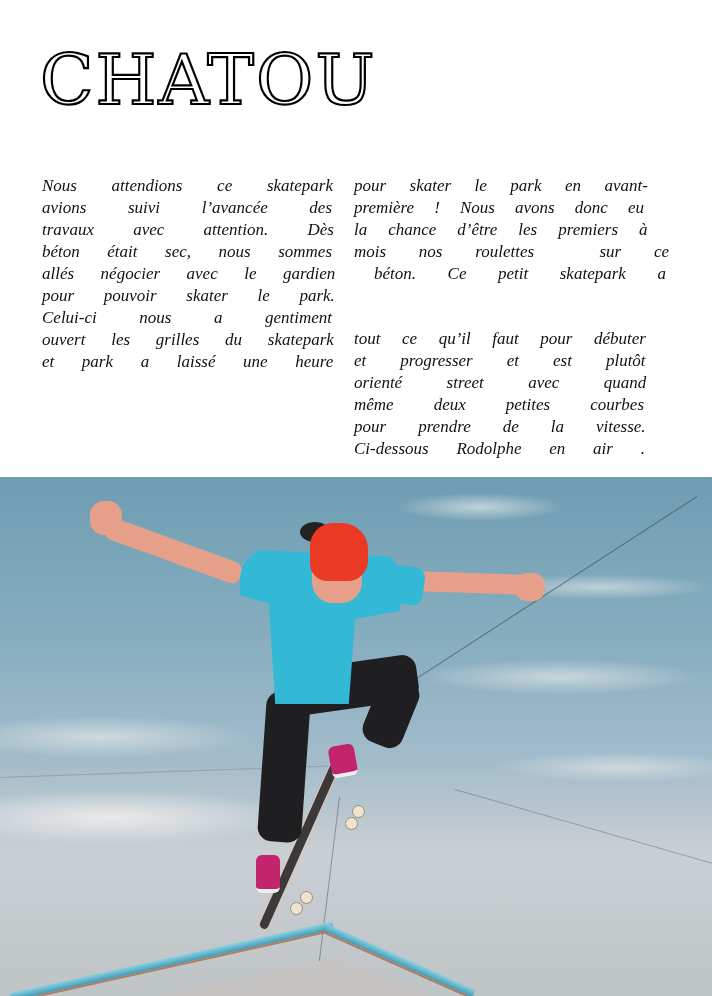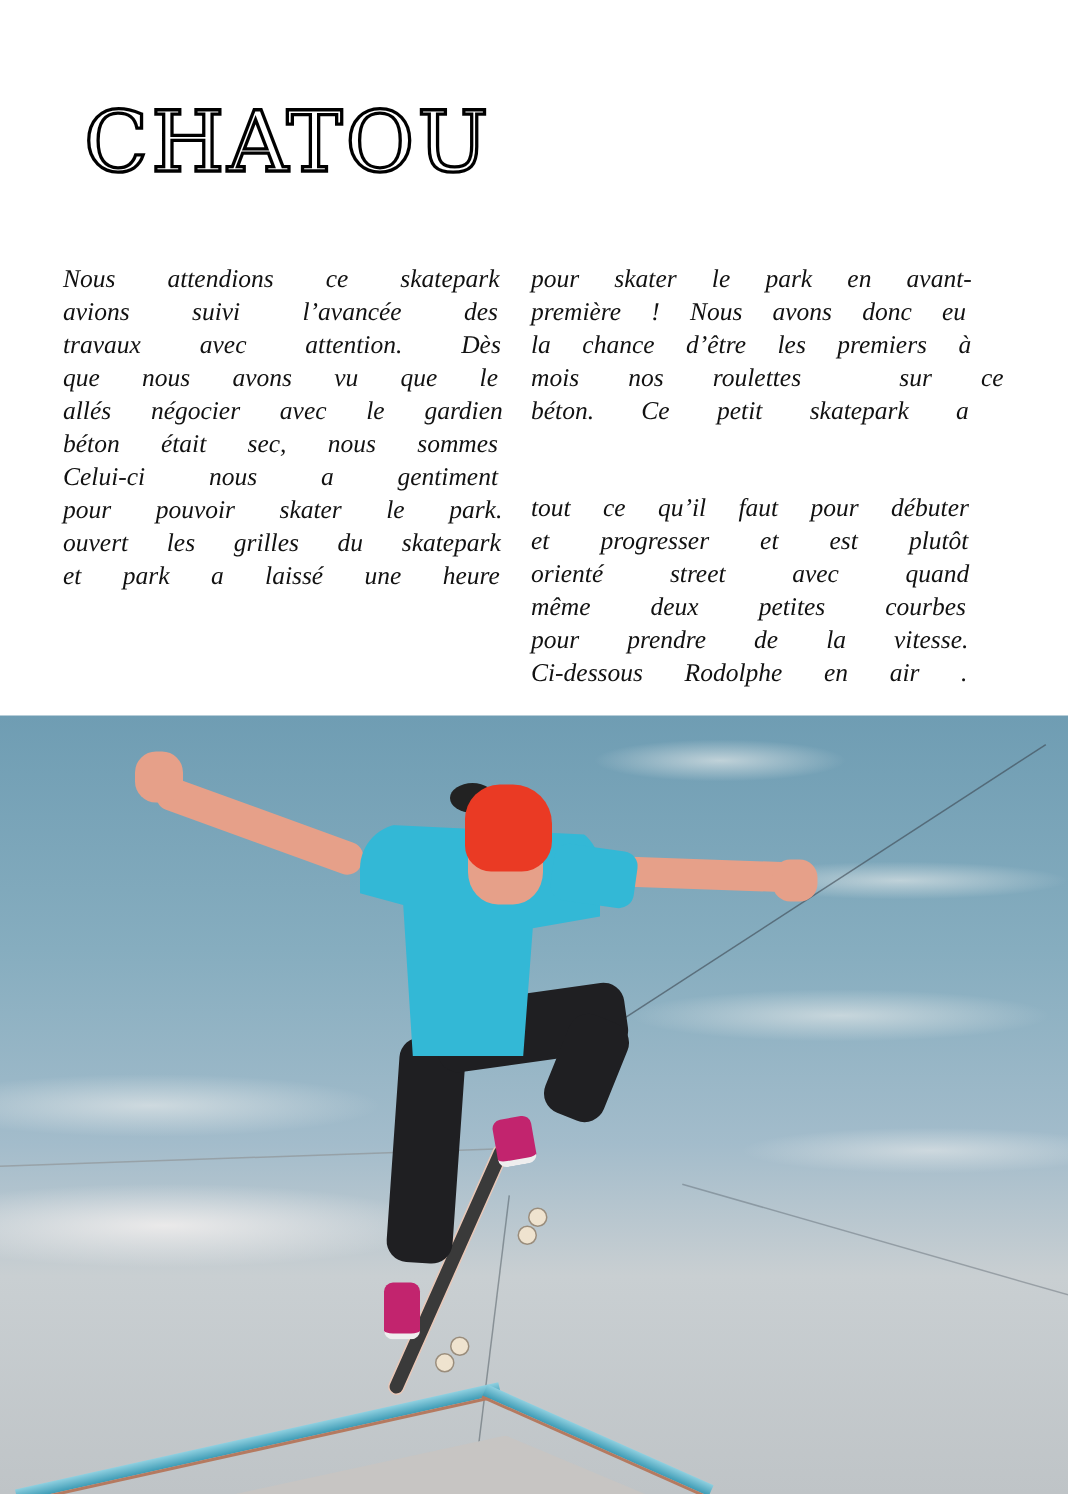--- a/index.html
+++ b/index.html
@@ -1,24 +1,24 @@
 <!DOCTYPE html>
 <html><head>
   <meta charset="utf-8">
   <style>
     html, body { margin: 0; padding: 0; background: #ffffff; }
     body { width: 712px; height: 996px; position: relative; overflow: hidden; }
     .title {
       position: absolute; left: 40px; top: 30px;
       font-family: "DejaVu Serif", "Liberation Serif", serif;
-      font-size: 56px; line-height: 100px; letter-spacing: 2px;
+      font-size: 70px; line-height: 100px; letter-spacing: 2px;
       color: #ffffff;
       -webkit-text-stroke: 2.2px #000000;
       font-weight: normal;
-      margin: 16px;
+      margin: 0;
     }
     .col {
       position: absolute; top: 175px; width: 290px;
       font-family: "Liberation Serif", "DejaVu Serif", serif;
       font-size: 17px; line-height: 22px; color: #111111;
       text-align: justify; text-align-last: justify;
       margin: 0;
     }
     .col span { display: block; white-space: nowrap; text-align: justify; text-align-last: justify; font-style: italic; }
     .col-left { left: 42px; }
@@ -54,35 +54,34 @@
   </style>
 </head>
 <body>
 
 <h1 class="title">CHATOU</h1>
 
 <div class="col col-left">
   <span style="display: block; white-space: pre; word-spacing: 30.4167px;">Nous attendions ce skatepark</span>
   <span style="display: block; white-space: pre; word-spacing: 37.3438px;">avions suivi l’avancée des</span>
   <span style="display: block; white-space: pre; word-spacing: 34.9844px;">travaux avec attention. Dès</span>
-  <span style="display: block; white-space: pre; word-spacing: 23.7219px;">que nous avons vu que le</span>
+  <span style="display: block; white-space: pre; word-spacing: 23.043px;">béton était sec, nous sommes</span>
   <span style="display: block; white-space: pre; word-spacing: 22.2344px;">allés négocier avec le gardien</span>
-  <span style="display: block; white-space: pre; word-spacing: 23.043px;">béton était sec, nous sommes</span>
+  <span style="display: block; white-space: pre; word-spacing: 25.4062px;">pour pouvoir skater le park.</span>
   <span style="display: block; white-space: pre; word-spacing: 38.2812px;">Celui-ci nous a gentiment</span>
-  <span style="display: block; white-space: pre; word-spacing: 25.4062px;">pour pouvoir skater le park.</span>
   <span style="display: block; white-space: pre; word-spacing: 21.5117px;">ouvert les grilles du skatepark</span>
   <span style="display: block; white-space: pre; word-spacing: 23.35px;">et park a laissé une heure</span>
 </div>
 
 <div class="col col-right">
   <span style="display: block; white-space: pre; word-spacing: 19.2px;">pour skater le park en avant-</span>
   <span style="display: block; white-space: pre; word-spacing: 15.6062px;">première ! Nous avons donc eu</span>
   <span style="display: block; white-space: pre; word-spacing: 16.75px;">la chance d’être les premiers à</span>
   <span style="display: block; white-space: pre; word-spacing: 28.4766px;">mois nos roulettes  sur ce</span>
-  <span style="display: block; white-space: pre; word-spacing: 27.2969px;">béton. Ce petit skatepark a</span>
+  <span style="display: block; white-space: pre; word-spacing: 27.2969px; margin-left: 20px;">béton. Ce petit skatepark a</span>
   <span style="display: block; white-space: pre; word-spacing: 17.3062px; margin-top: 43px;">tout ce qu’il faut pour débuter</span>
   <span style="display: block; white-space: pre; word-spacing: 29.7734px;">et progresser et est plutôt</span>
   <span style="display: block; white-space: pre; word-spacing: 40.1823px;">orienté street avec quand</span>
   <span style="display: block; white-space: pre; word-spacing: 35.1406px;">même deux petites courbes</span>
   <span style="display: block; white-space: pre; word-spacing: 27.7695px;">pour prendre de la vitesse.</span>
   <span style="display: block; white-space: pre; word-spacing: 23.5117px;">Ci-dessous Rodolphe en air .</span>
 </div>
 
 <div class="photo" aria-label="Skateboarder in red cap, turquoise t-shirt and black pants doing an air on a concrete skatepark ramp">
 

